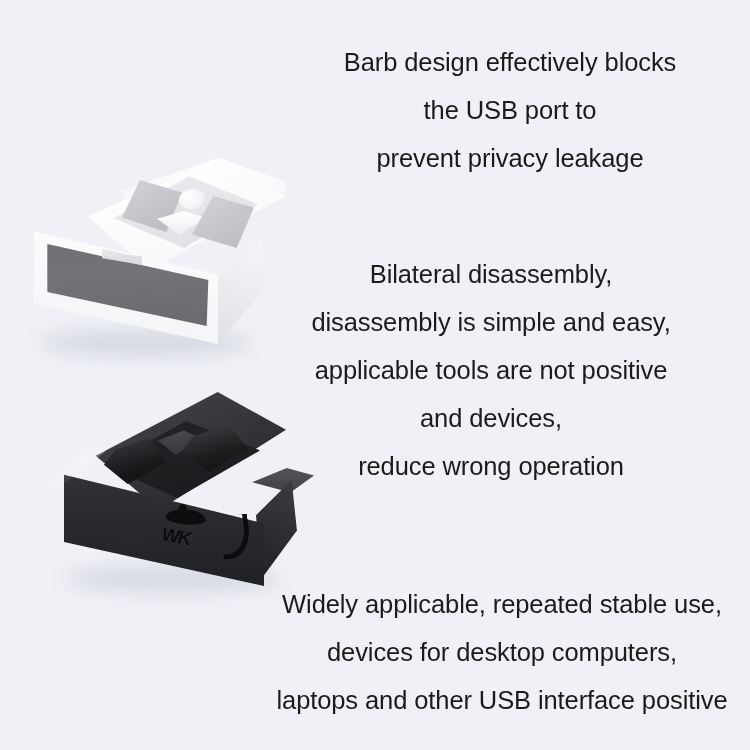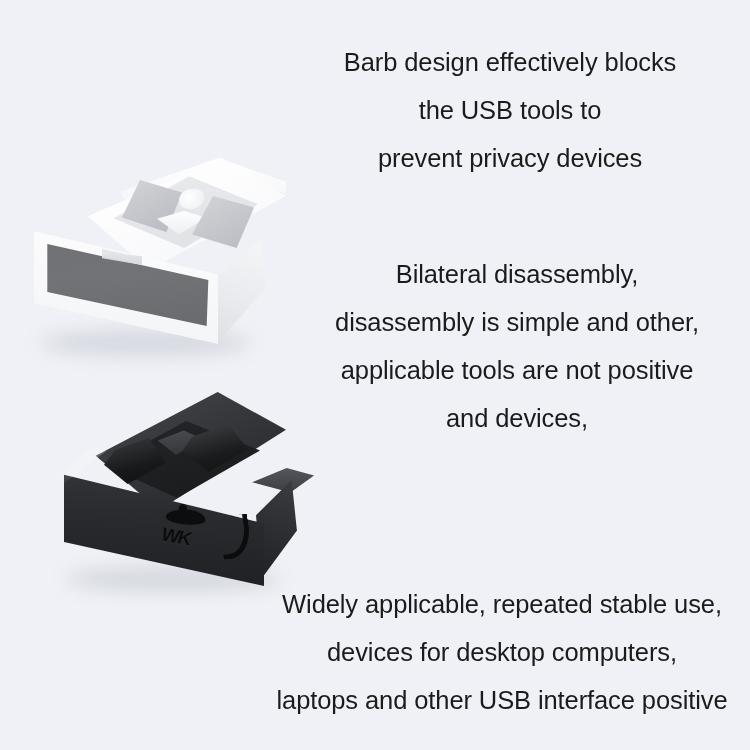--- a/index.html
+++ b/index.html
@@ -27,21 +27,21 @@
     text-align: center;
     color: #1b1b1b;
     font-size: 25.5px;
     line-height: 48px;
     letter-spacing: -0.1px;
     white-space: nowrap;
   }
   .text-block .line { display: block; margin-left: 24px; }
 
   #block-1 { left: 268px; top: 38px;  width: 460px; }
-  #block-2 { left: 270px; top: 250px; width: 470px; }
+  #block-2 { left: 244px; top: 250px; width: 470px; }
   #block-3 { left: 226px; top: 580px; width: 528px; }
 
   
   .product {
     position: absolute;
   }
 
   
   #product-white {
     left: 16px;
@@ -254,29 +254,30 @@
   </div>
 
   <div class="b-brand">
     <div class="brand-blob"></div>
     <div class="brand-wk">WK</div>
     <div class="brand-swoosh"></div>
   </div>
 
   <div class="text-block" id="block-1">
     <span class="line">Barb design effectively blocks</span>
-    <span class="line">the USB tools to</span>
-    <span class="line">prevent privacy devices</span>
+    <span class="line">the USB port to</span>
+    <span class="line">prevent privacy leakage</span>
   </div>
 
   <div class="text-block" id="block-2">
     <span class="line">Bilateral disassembly,</span>
-    <span class="line">disassembly is simple and other,</span>
+    <span class="line">disassembly is simple and easy,</span>
     <span class="line">applicable tools are not positive</span>
     <span class="line">and devices,</span>
+    <span class="line">reduce wrong operation</span>
   </div>
 
   <div class="text-block" id="block-3">
     <span class="line">Widely applicable, repeated stable use,</span>
     <span class="line">devices for desktop computers,</span>
     <span class="line">laptops and other USB interface positive</span>
   </div>
 
 </div>
 

